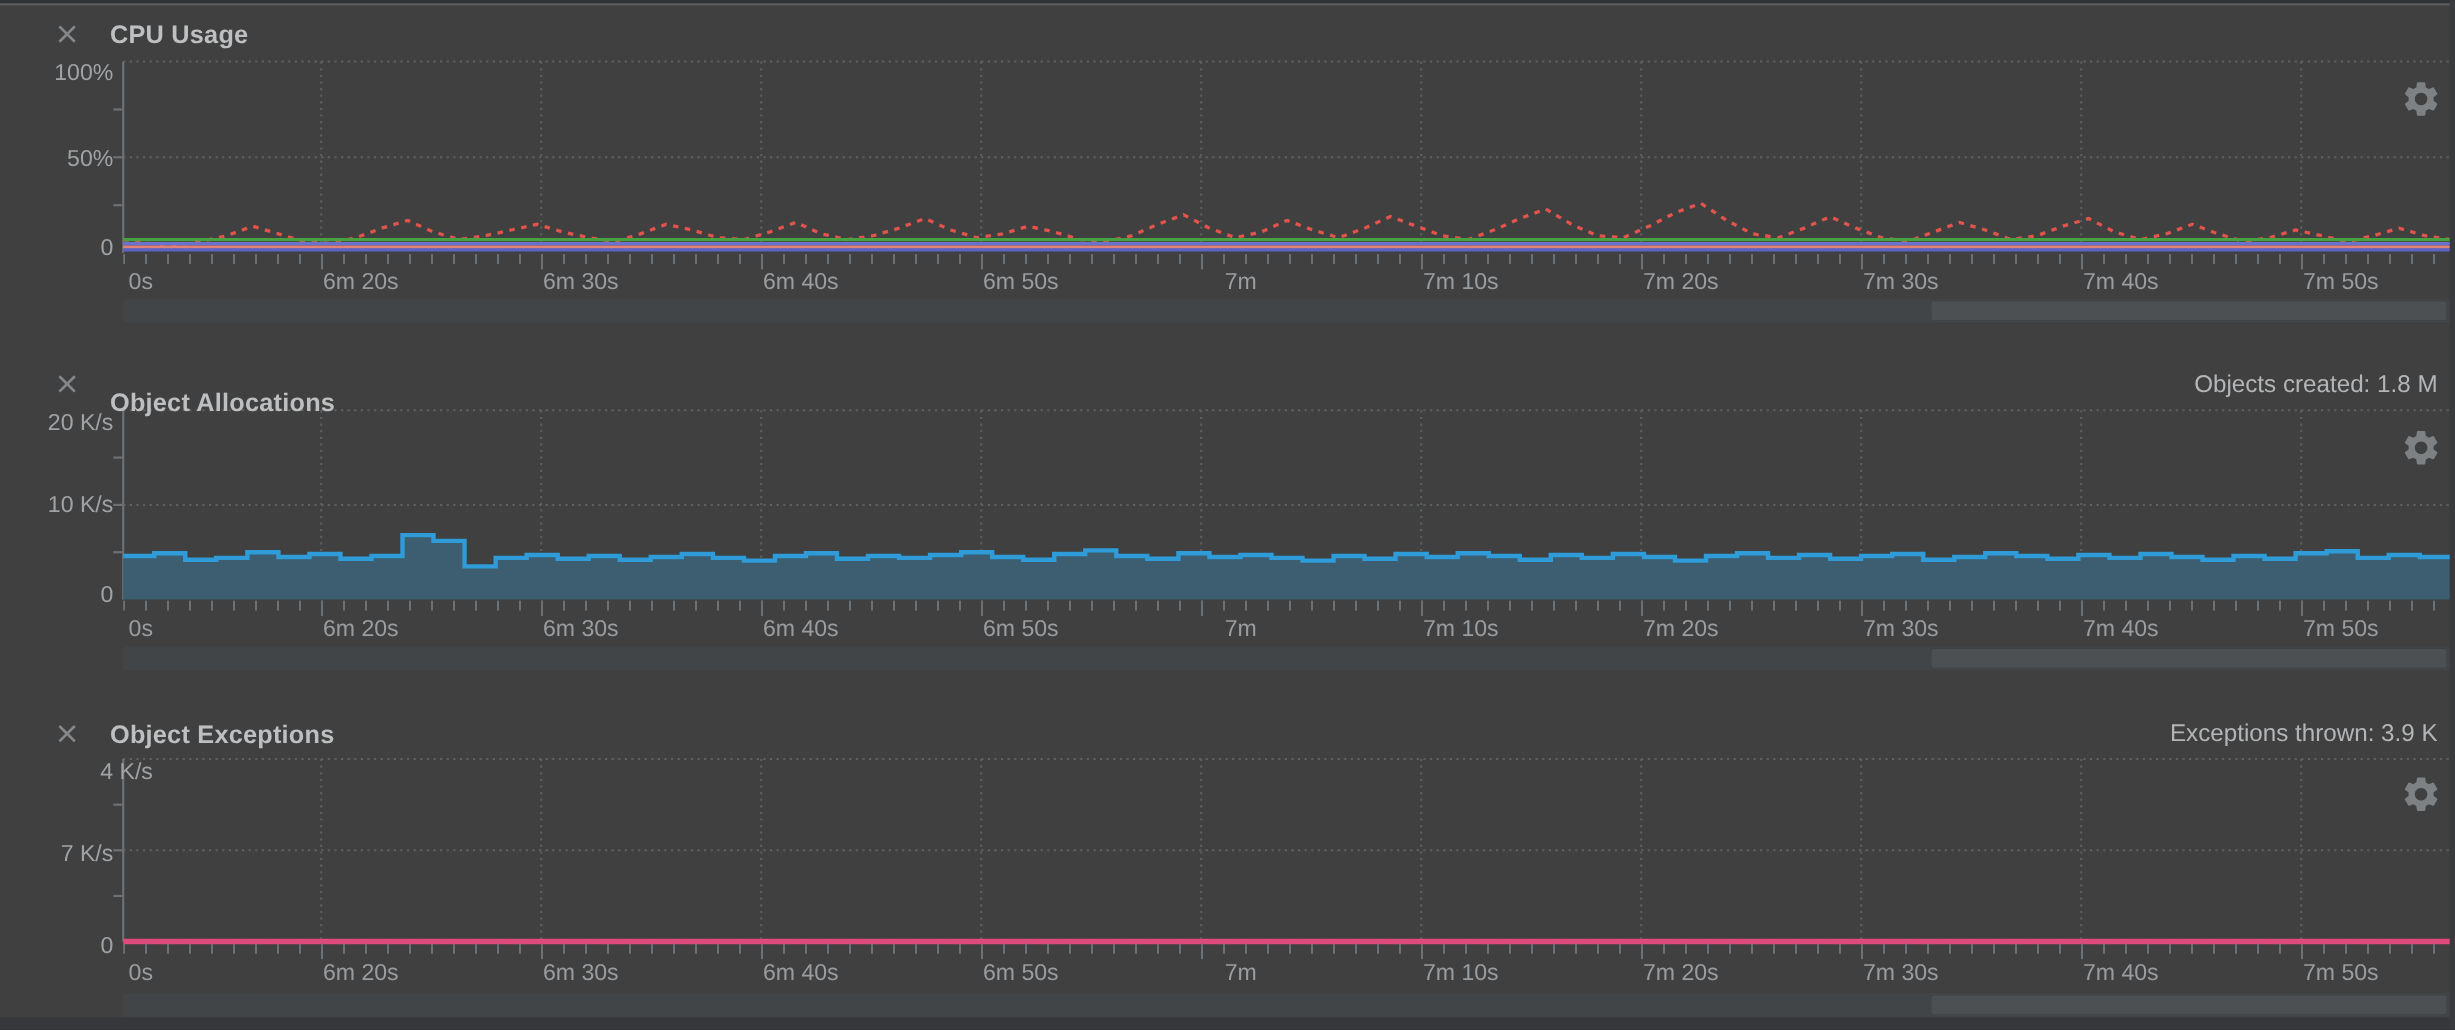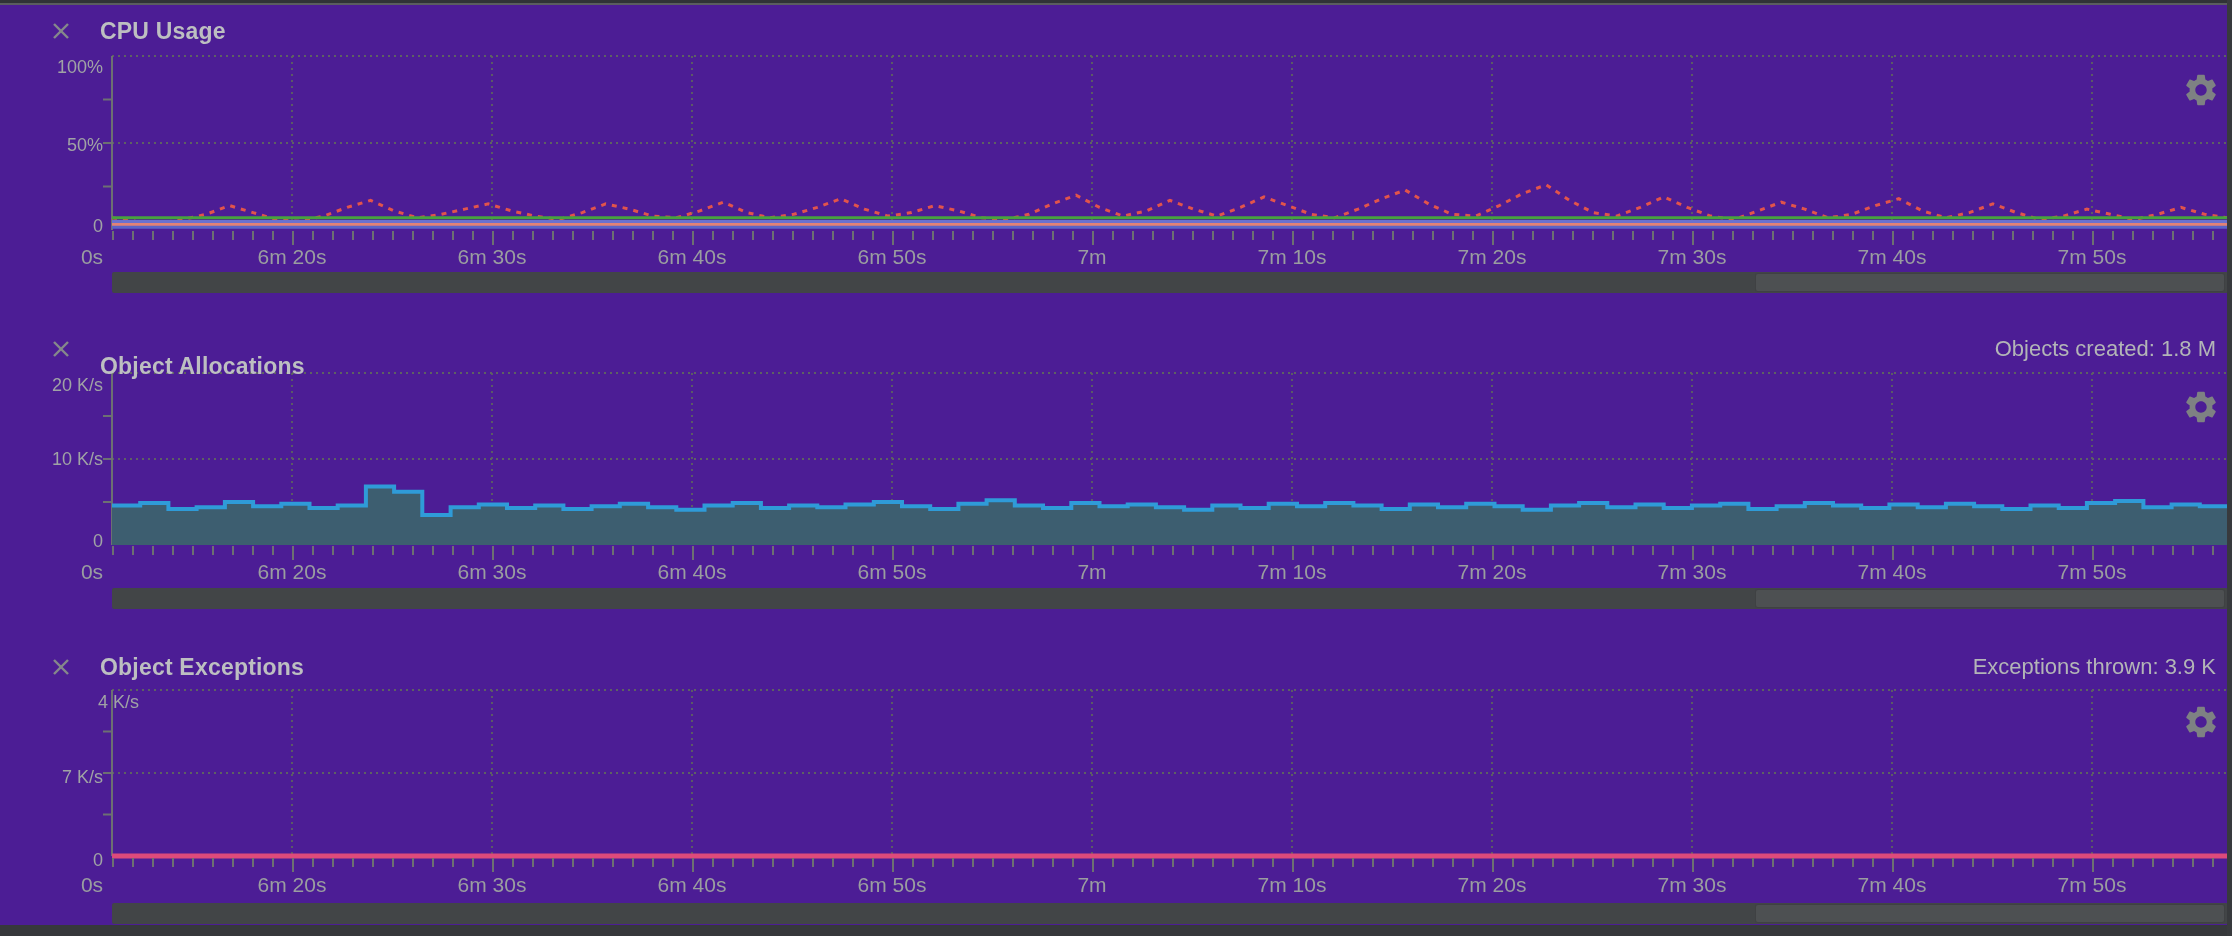--- a/index.html
+++ b/index.html
@@ -1,39 +1,39 @@
 <!DOCTYPE html>
 <html><head>
 <meta charset="utf-8">
 <style>
   html,body{margin:0;padding:0;background:#2b2d2f;}
   .screen{
     position:relative;width:2232px;height:936px;overflow:hidden;
-    background:#4c1d95;
+    background:#404040;
     font-family:"Liberation Sans","DejaVu Sans",sans-serif;
   }
   .topbar-dark{position:absolute;left:0;top:0;width:2232px;height:3px;background:#303336;}
   .topbar-line{position:absolute;left:0;top:3px;width:2232px;height:2px;background:#5a5d5f;}
   .bottombar{position:absolute;left:0;top:925px;width:2232px;height:11px;background:#36383b;}
   .rightedge{position:absolute;right:0;top:0;width:5px;height:936px;background:#383a3d;}
 
   .close-btn{position:absolute;left:48px;width:26px;height:26px;background:none;border:none;
     padding:0;cursor:pointer;display:flex;align-items:center;justify-content:center;}
   .panel-title{position:absolute;left:100px;margin:0;font-size:23px;font-weight:700;
     color:#bdbfc1;letter-spacing:.2px;white-space:nowrap;}
   .panel-stat{position:absolute;right:16px;font-size:22px;font-weight:400;color:#b3b5b7;white-space:nowrap;}
 
   .hdr1{top:18px;} .ttl1{top:18px;}
   .hdr2{top:336px;} .ttl2{top:353px;} .st2{top:336px;}
   .hdr3{top:654px;} .ttl3{top:654px;} .st3{top:654px;}
 
-  .ylabel{position:absolute;left:0;width:103px;text-align:right;font-size:18px;color:#a0a3a5;
+  .ylabel{position:absolute;left:0;width:103px;text-align:right;font-size:21px;color:#a0a3a5;
     line-height:26px;white-space:nowrap;}
   .xlabel{position:absolute;transform:translateX(-50%);font-size:21px;color:#9a9da0;
-    line-height:26px;white-space:nowrap;}
+    line-height:26px;white-space:nowrap;margin-left:36px;}
 
   .ticks{position:absolute;left:112px;width:2116px;}
   .tmin{height:9px;background:repeating-linear-gradient(90deg,#6d7072 0 2px,transparent 2px 20px);}
   .tmaj{height:14px;background:repeating-linear-gradient(90deg,transparent 0 180px,#6d7072 180px 182px,transparent 182px 200px);}
 
   .sb-track{position:absolute;left:112px;width:2116px;height:21px;background:#424547;border-radius:2px;}
   .sb-thumb{position:absolute;left:1643px;top:1px;width:470px;height:19px;background:#4d5052;
     border-radius:3px;box-shadow:inset 0 0 0 1px rgba(0,0,0,.18);cursor:pointer;}
 
   .gear-btn{position:absolute;left:2182px;width:38px;height:38px;background:none;border:none;

